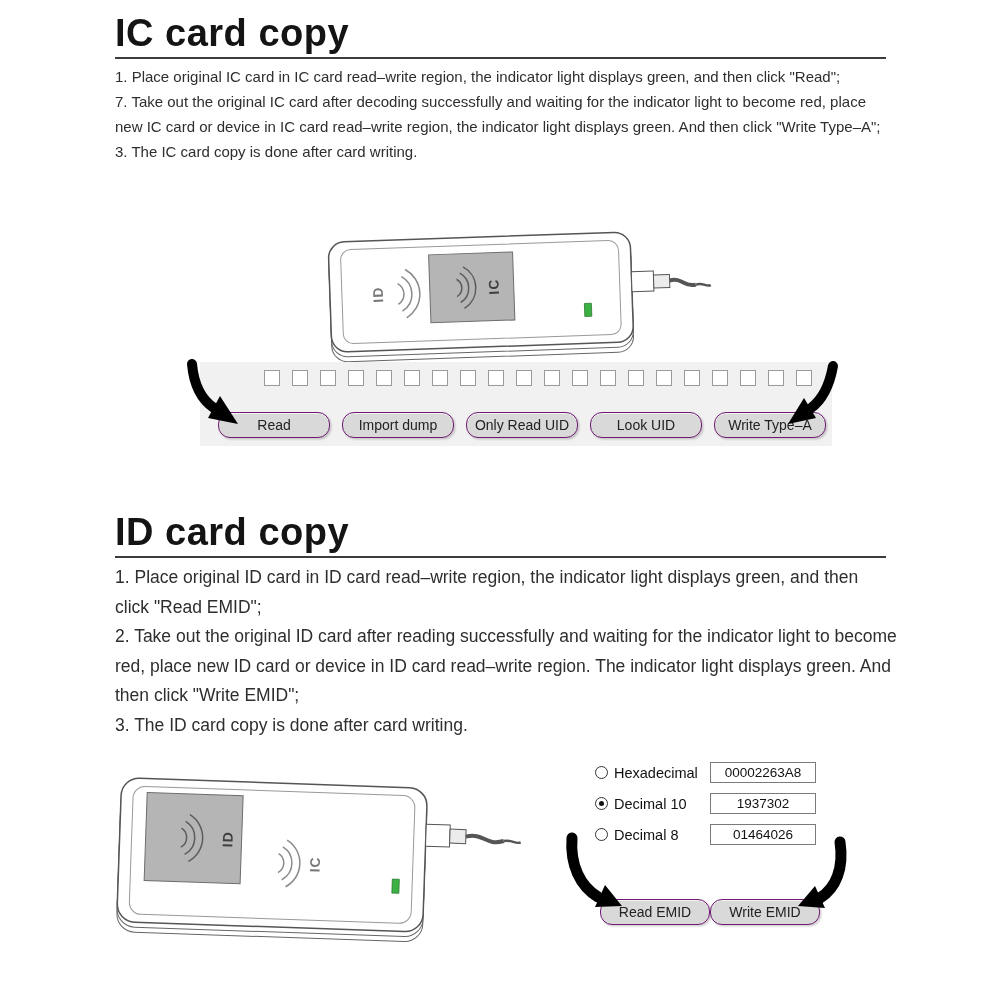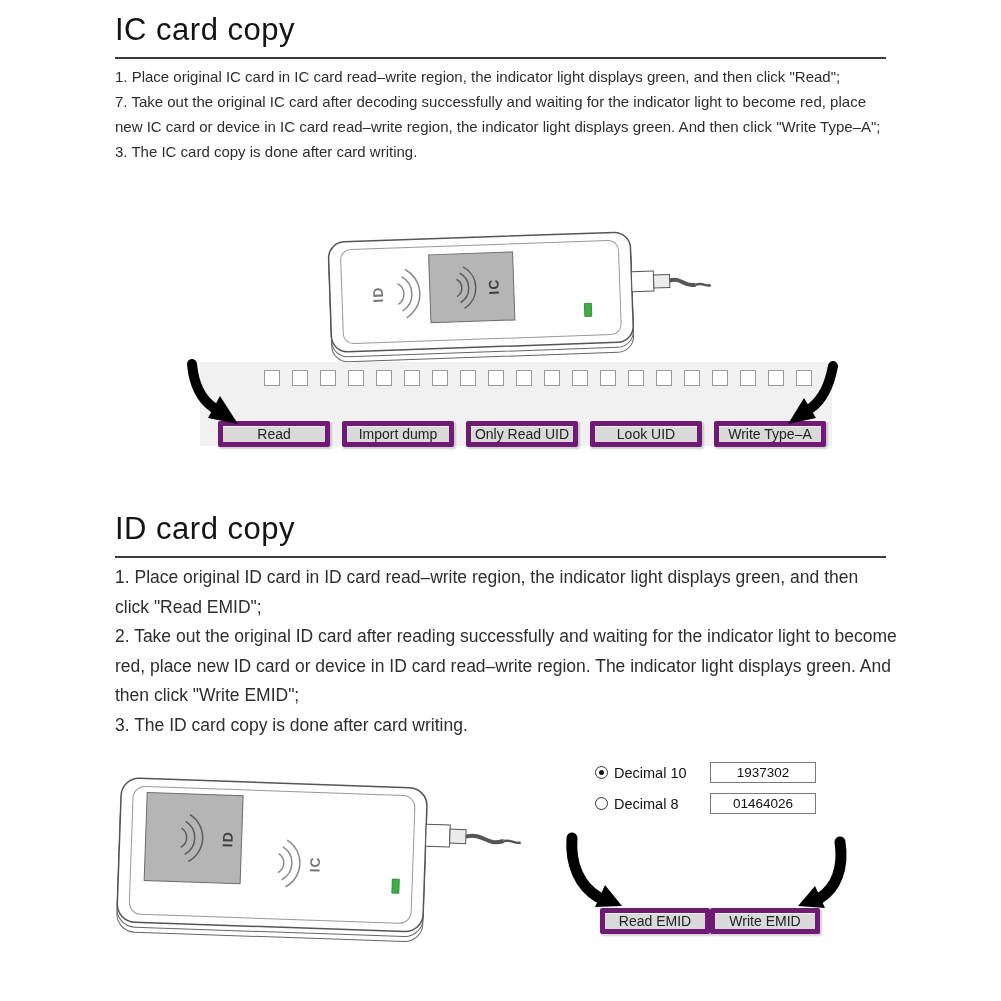--- a/index.html
+++ b/index.html
@@ -2,39 +2,39 @@
 <html><head>
 <meta charset="utf-8">
 <style>
   * { margin:0; padding:0; box-sizing:border-box; }
   html,body { background:#fff; }
   .page {
     position:relative; width:1001px; height:1001px; background:#ffffff;
     font-family:"Liberation Sans", sans-serif; overflow:hidden;
   }
   .section-title {
-    position:absolute; left:115px; font-size:31px; font-weight:400;
+    position:absolute; left:115px; font-size:38px; font-weight:700;
     color:#141414; letter-spacing:0.5px;text-align:center;
   }
   .rule { position:absolute; left:115px; width:771px; height:2px; background:#3c3c3c; }
   .steps { position:absolute; left:115px; width:782px; color:#2e2e2e; }
   .steps p { margin:0; }
   #ic-steps { top:64px;  font-size:15px; line-height:25px; }
   #id-steps { top:563px; font-size:17.5px; line-height:29.5px; }
 
   
   .toolbar-shot { position:absolute; left:200px; top:362px; width:632px; height:84px; background:#f1f1f1; }
   .cb-row { position:absolute; left:64px; top:8px; display:flex; gap:12px; }
   .cb { display:inline-block; width:16px; height:16px; background:#fff; border:1px solid #9a9a9a; }
   .btn-row { position:absolute; left:18px; top:50px; display:flex; gap:12px; }
   .ui-btn {
-    width:112px; height:26px; background:#d9d9d9; border:5px solid #701a75; border-radius:2px;
+    width:112px; height:26px; background:#d9d9d9; border:1px solid #701a75; border-radius:12px;
     box-shadow: inset 0 1px 0 #f4f4f4, 1.5px 1.5px 2px rgba(0,0,0,0.18);
     font-family:inherit; font-size:14px; color:#222;
-    display:flex; align-items:center; justify-content:center; cursor:pointer;margin-top:9px;
+    display:flex; align-items:center; justify-content:center; cursor:pointer;
   }
 
   
   .emid-panel { position:absolute; left:595px; top:757px; width:290px; }
   .radio-row { position:relative; display:flex; align-items:center; height:31px; }
   .radio { width:13px; height:13px; flex:0 0 13px; border:1px solid #333; border-radius:50%; background:#fff; position:relative; }
   .radio.checked::after { content:""; position:absolute; left:3px; top:3px; width:5px; height:5px; border-radius:50%; background:#111; }
   .radio-label { margin-left:6px; font-size:14.5px; color:#111; }
   .value-box {
     position:absolute; left:115px; top:5px; width:106px; height:21px;
@@ -158,20 +158,25 @@
         <rect x="320" y="56" width="24" height="22" fill="#fff" stroke="#555"></rect>
         <rect x="344" y="60" width="16" height="14" fill="#ececec" stroke="#555"></rect>
         <path d="M360 67 C 378 62 380 76 398 70" stroke="#555" stroke-width="4"></path>
         <path d="M398 70 C 406 68 409 73 415 71" stroke="#555" stroke-width="2.5"></path>
       </g>
     </svg>
   </div>
 
   <div class="emid-panel">
     <div class="radio-row">
+      <span class="radio"></span>
+      <span class="radio-label">Hexadecimal</span>
+      <span class="value-box">00002263A8</span>
+    </div>
+    <div class="radio-row">
       <span class="radio checked"></span>
       <span class="radio-label">Decimal 10</span>
       <span class="value-box">1937302</span>
     </div>
     <div class="radio-row">
       <span class="radio"></span>
       <span class="radio-label">Decimal 8</span>
       <span class="value-box">01464026</span>
     </div>
   </div>

